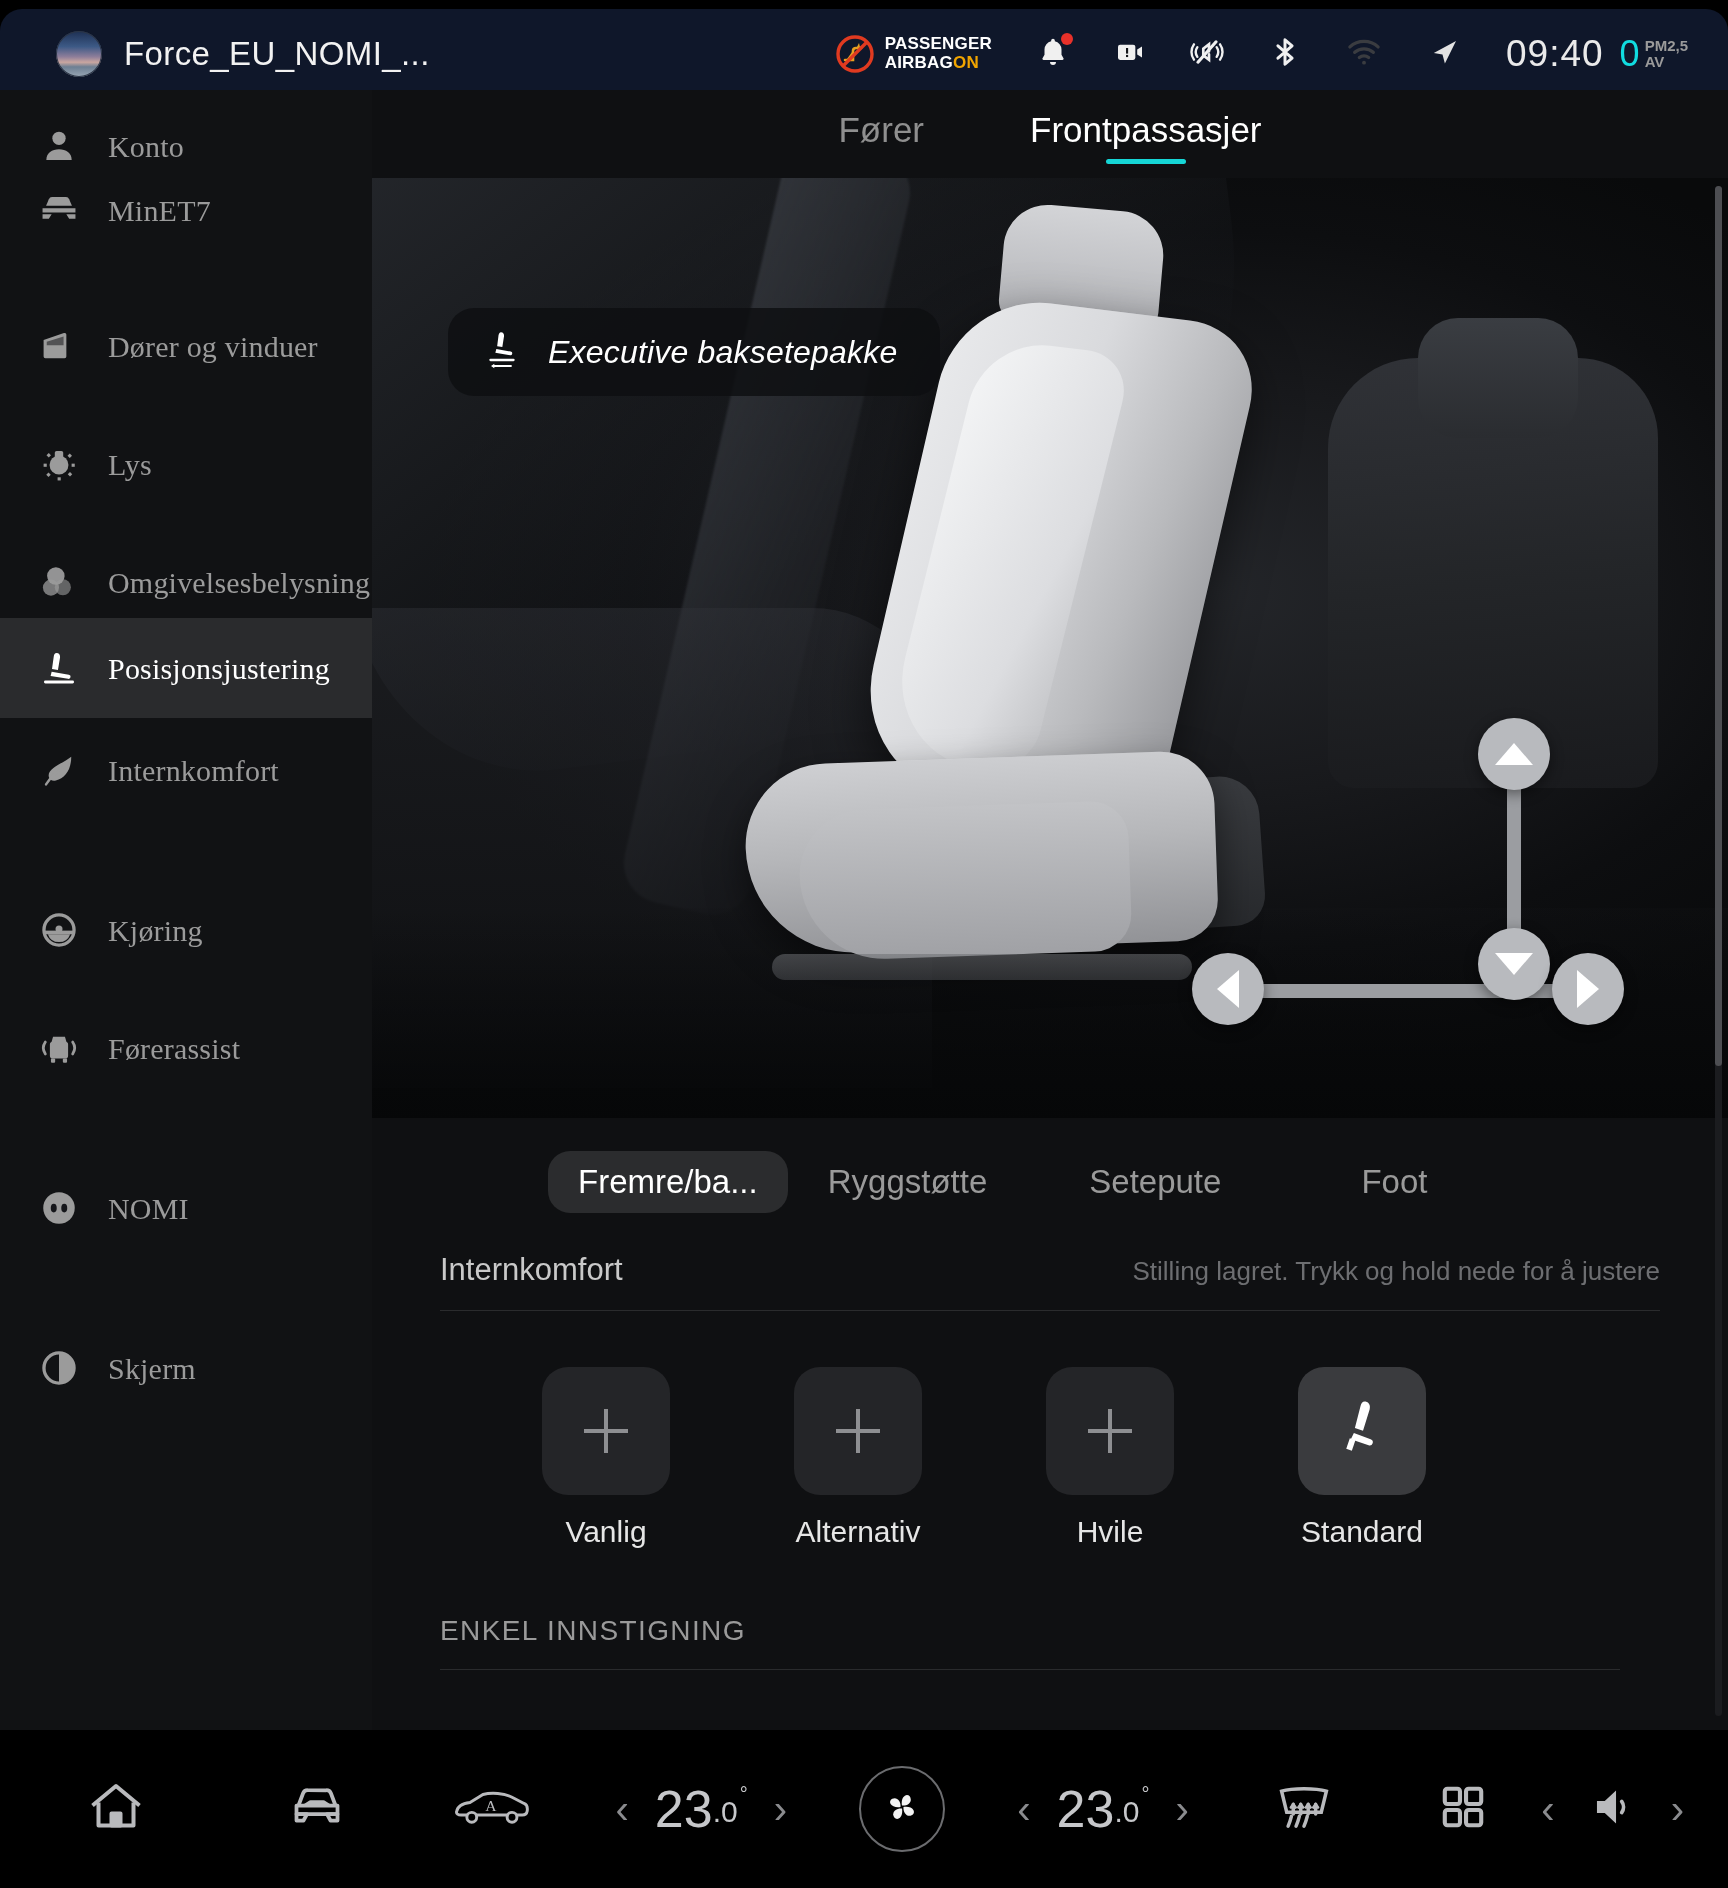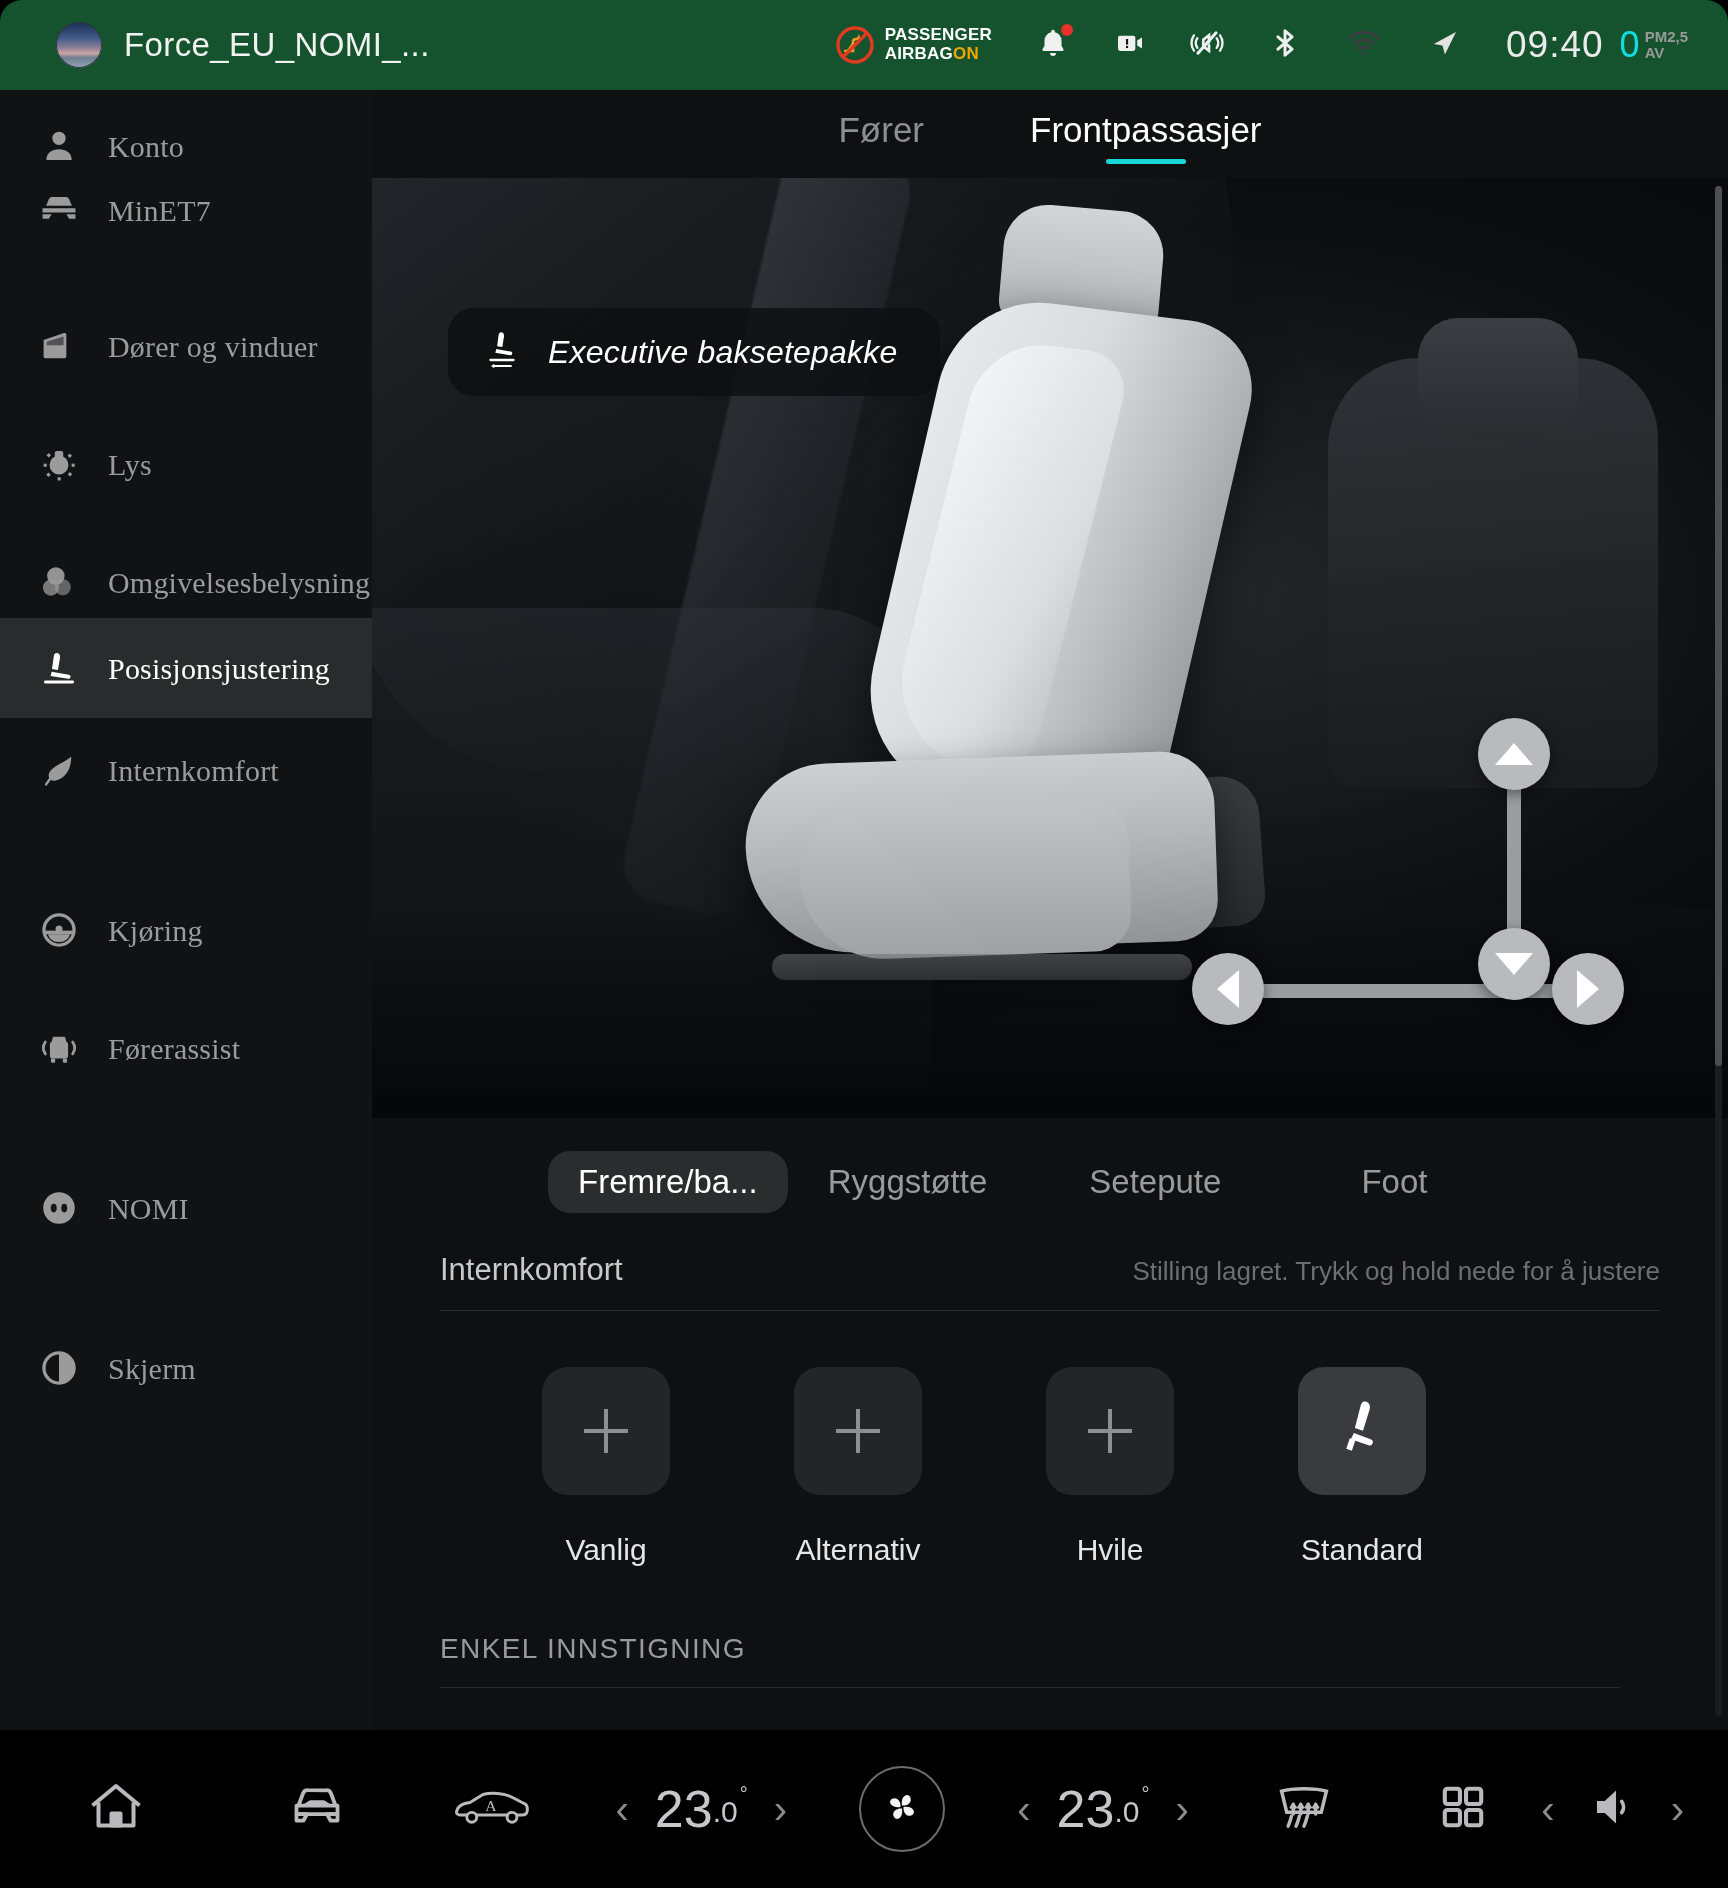--- a/index.html
+++ b/index.html
@@ -6,22 +6,22 @@
   html, body {
     width:1728px; height:1888px;
     background:#000;
     font-family:"Liberation Sans", sans-serif;
     overflow:hidden;
   }
   .screen { position:relative; width:1728px; height:1888px; background:#000; }
 
   
   .statusbar {
-    position:absolute; top:0; left:0; width:1728px; height:90px;
-    background:#14532d;
+    position:absolute; top:9px; left:0; width:1728px; height:90px;
+    background:#0f172a;
     border-radius:22px 22px 0 0;
     display:flex; align-items:center;
   }
   .sb-left { display:flex; align-items:center; gap:22px; padding-left:56px; }
   .avatar {
     width:46px; height:46px; border-radius:50%;
     background:linear-gradient(#1d2f52 0%, #3d5a86 34%, #8e7e9a 56%, #c9a6a0 68%, #6d7f93 78%, #9aa7b4 100%);
     box-shadow:inset 0 0 0 1px #2c3545;
     flex:none;
   }
@@ -220,21 +220,21 @@
   
   .section { padding:24px 68px 0 68px; }
   .sec-head {
     display:flex; align-items:baseline; justify-content:space-between;
     padding-bottom:22px; border-bottom:1px solid #2a2b2d;
   }
   .sec-title { font-size:31px; color:#c9c9c9; font-weight:300; }
   .sec-hint { font-size:26px; color:#6d6e71; font-weight:300; }
 
   .presets { display:flex; gap:0; padding:56px 0 0 40px; }
-  .preset { width:252px; display:flex; flex-direction:column; align-items:center; gap:38px; }
+  .preset { width:252px; display:flex; flex-direction:column; align-items:center; gap:20px; }
   .preset-tile {
     width:128px; height:128px; border-radius:26px; background:#242528;
     display:flex; align-items:center; justify-content:center;
   }
   .preset-tile.filled { background:#3a3b3e; }
   .plus { position:relative; width:44px; height:44px; }
   .plus:before, .plus:after {
     content:""; position:absolute; background:#8e8f92;
   }
   .plus:before { left:20px; top:0; width:4px; height:44px; }

